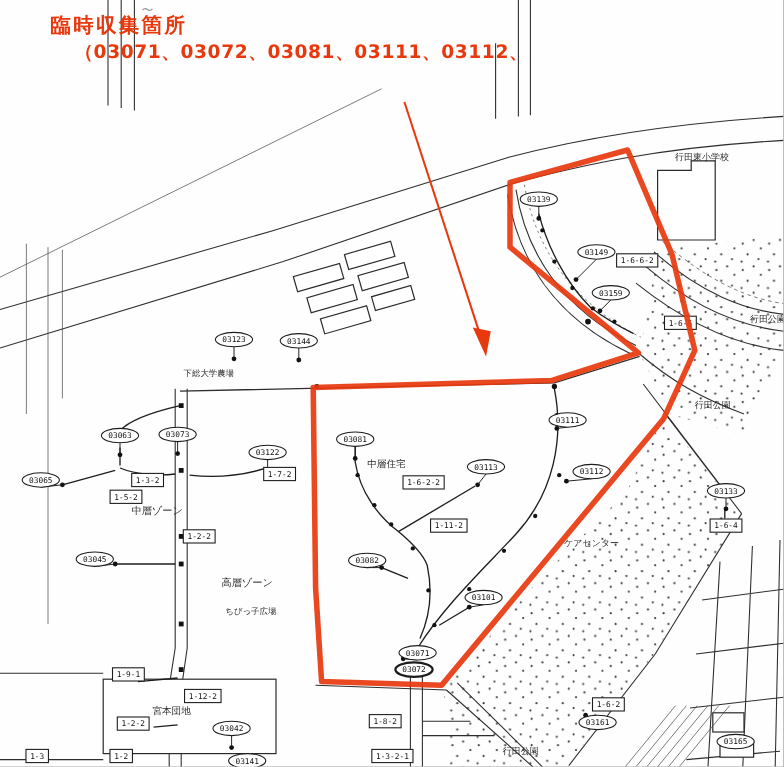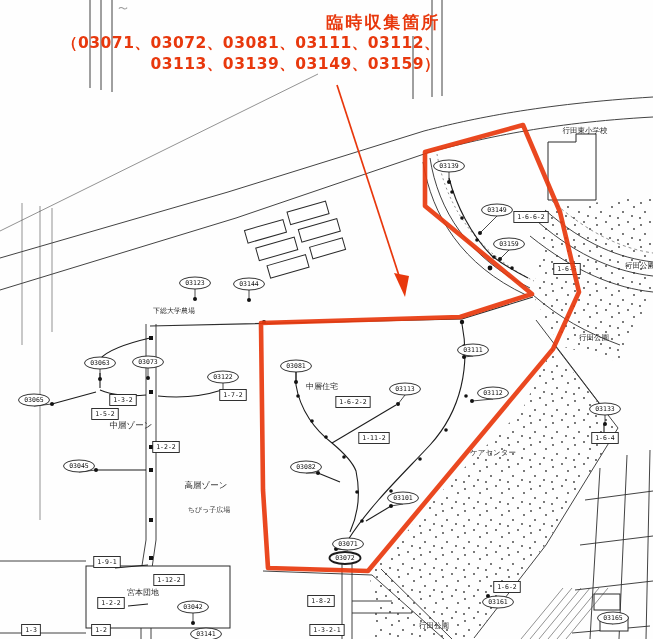--- a/index.html
+++ b/index.html
@@ -17,21 +17,21 @@
   .pill{fill:#ffffff;stroke:#1c1c1c;stroke-width:0.9;}
   .pill.bold{stroke-width:1.9;}
   .rlab{fill:#ffffff;stroke:#1c1c1c;stroke-width:0.9;}
   .code{font-family:"DejaVu Sans Mono",monospace;font-size:6.5px;fill:#101010;text-anchor:middle;}
   .place{fill:#2a2a2a;text-anchor:middle;font-family:"DejaVu Sans",sans-serif;}
   .mark{fill:#9a9a9a;font-size:10px;}
   
   .red-outline{fill:none;stroke:#e8380d;stroke-width:4.6;stroke-linejoin:round;opacity:0.92;}
   .red-arrow{stroke:#e8380d;stroke-width:1.7;fill:none;}
   .red-arrowhead{fill:#e8380d;stroke:none;}
-  .annot{position:absolute;left:42px;top:12px;color:#e8380d;line-height:21px;text-align:right;}
+  .annot{position:absolute;left:42px;top:12px;color:#e8380d;line-height:21px;}
   .annot-title{font-size:17px;font-weight:600;letter-spacing:2px;}
   .annot-line{font-size:15.5px;font-weight:600;letter-spacing:0.5px;}
   .l1{margin-left:20px;}
   .l2{margin-left:24px;}
 </style>
 </head>
 <body>
 
 <div class="screen">
 
@@ -364,16 +364,15 @@
     <g>
       <path class="red-outline" d="M425,152 L523,125 L560,212 L579,292 L553,349 L368,571 L268,568 L263,490 L261,323 L460,317 L532,294 L425,206 Z"></path>
       <path class="red-arrow" d="M337,85 L403,288"></path>
       <path class="red-arrowhead" d="M405,297 L394,273 L409,276 Z"></path>
     </g>
   </svg>
 
   <div class="annot">
     <div class="annot-title">臨時収集箇所</div>
     <div class="annot-line l1">（03071、03072、03081、03111、03112、</div>
-    <div class="annot-line l2">03113、03139、03149、03159）</div>
   </div>
 
 </div>
 
 </body></html>

